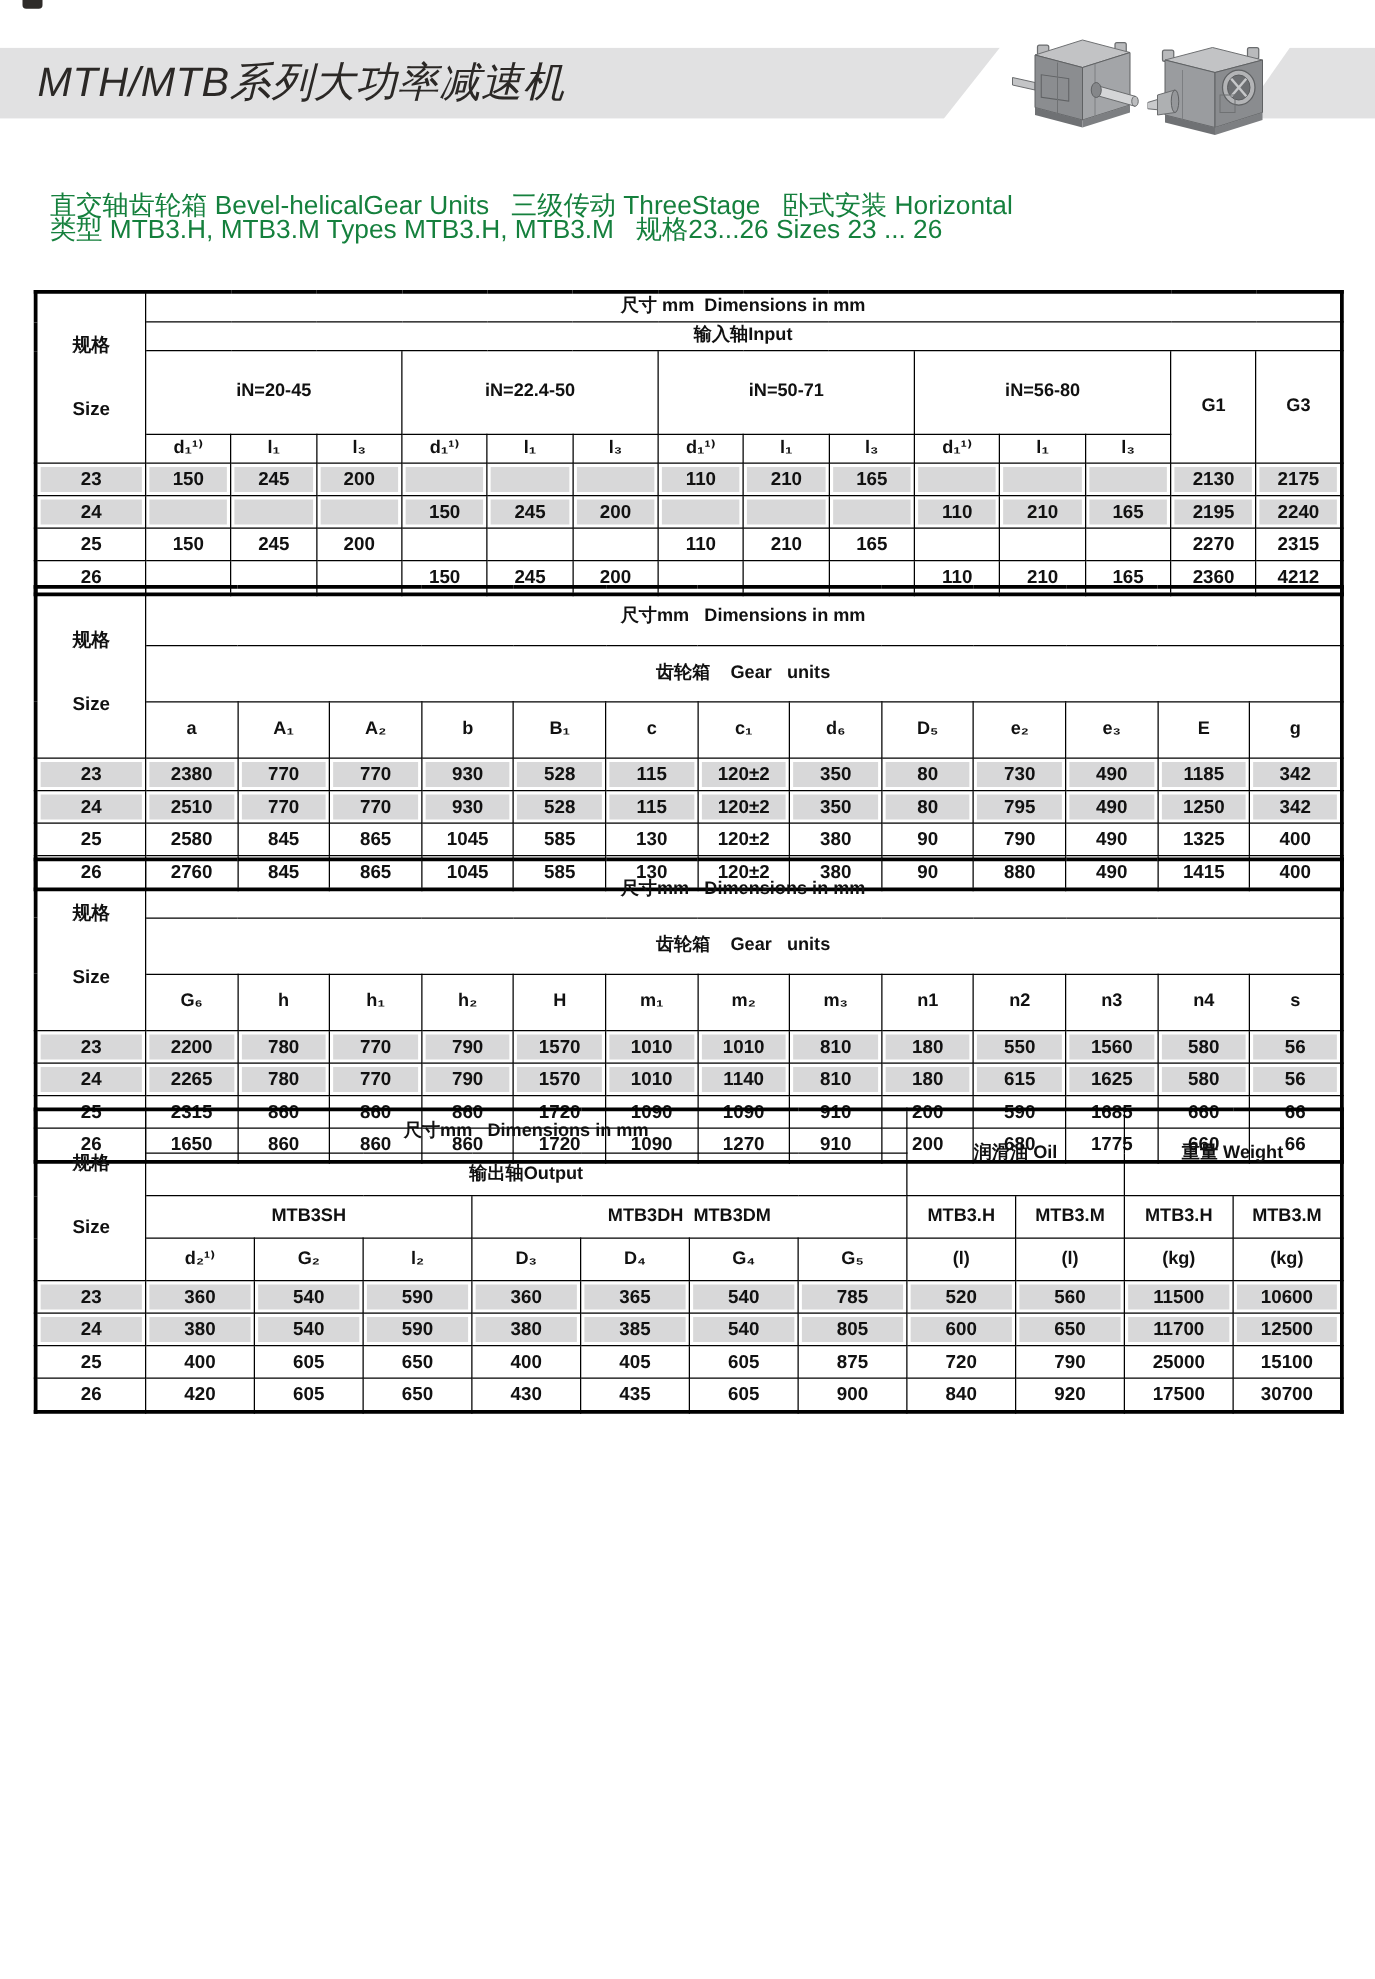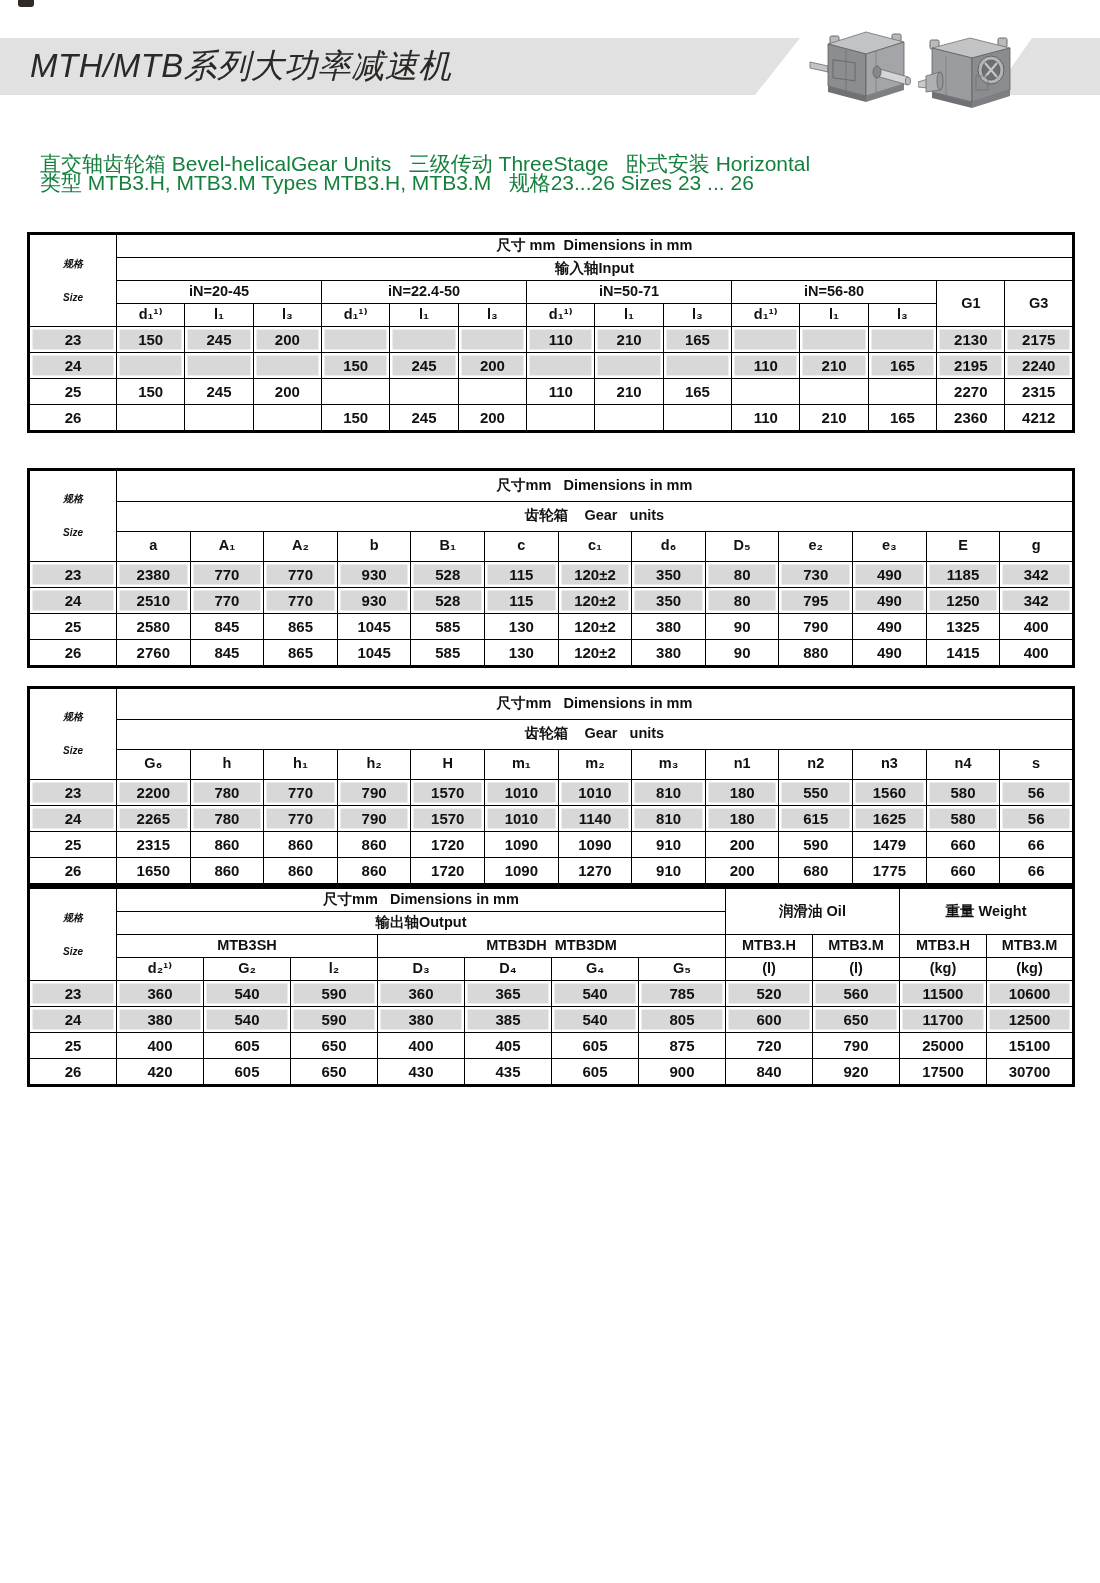--- a/index.html
+++ b/index.html
@@ -30,21 +30,21 @@
     border:3px solid #000;
   }
   #t1{top:232px;} #t2{top:468px;} #t3{top:686px;} #t4{top:886px;}
   th,td{
     border:1.5px solid #000;text-align:center;vertical-align:middle;padding:0;
     font-weight:bold;overflow:hidden;
   }
   th{font-size:14.5px;height:22px;white-space:pre;line-height:1.1;}
   td{font-size:15px;height:25px;}
   col.sizecol{width:88px;}
-  th.size-head{font-size:10px;font-style:italic;}
+  th.size-head{font-size:15px;}
   th.size-head div{line-height:1.2;}
   tr.shade td{background:#d8d8d9;box-shadow:inset 0 0 0 2.5px #fff;}
 </style>
 </head>
 <body>
 
 <div class="corner-mark"></div>
 <div class="band band-left"></div>
 <div class="band band-right"></div>
 <div class="page-title">MTH/MTB系列大功率减速机</div>
@@ -369,21 +369,21 @@
         <td>2315</td>
         <td>860</td>
         <td>860</td>
         <td>860</td>
         <td>1720</td>
         <td>1090</td>
         <td>1090</td>
         <td>910</td>
         <td>200</td>
         <td>590</td>
-        <td>1479</td>
+        <td>1685</td>
         <td>660</td>
         <td>66</td>
       </tr>
       <tr>
         <td>26</td>
         <td>1650</td>
         <td>860</td>
         <td>860</td>
         <td>860</td>
         <td>1720</td>

